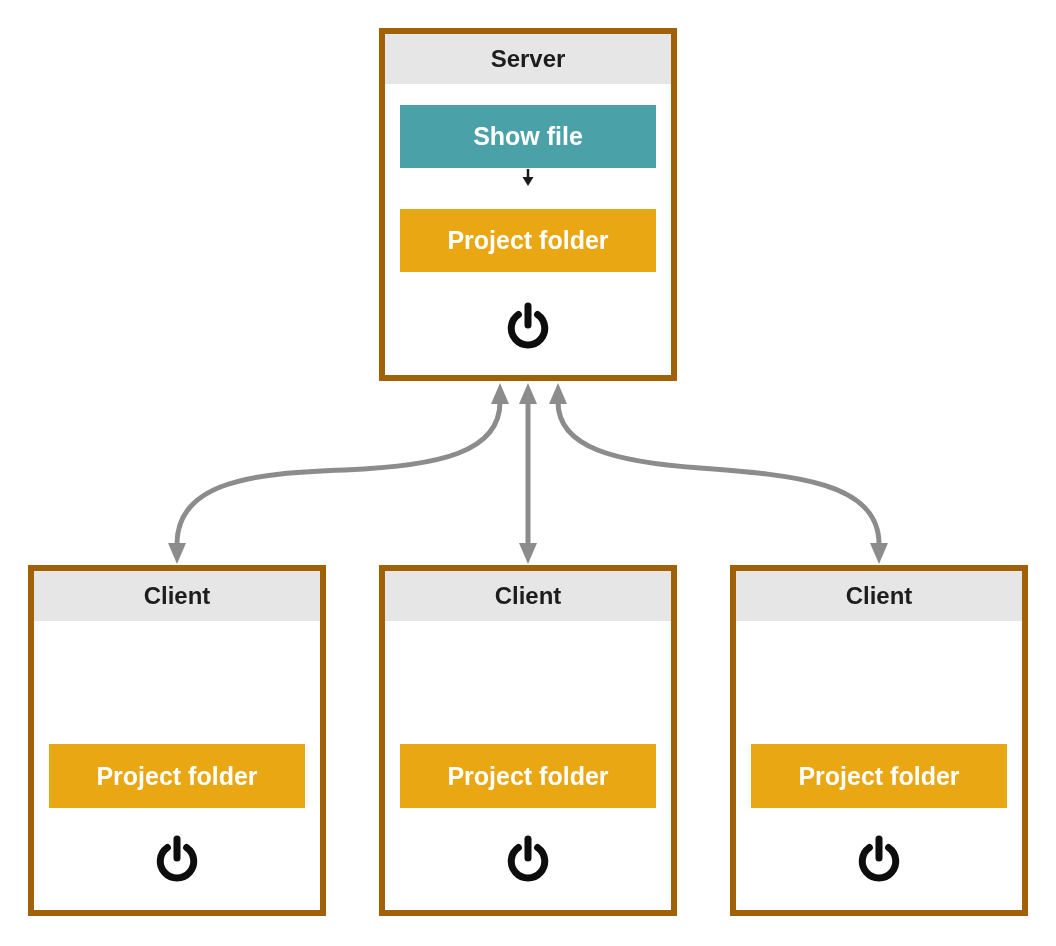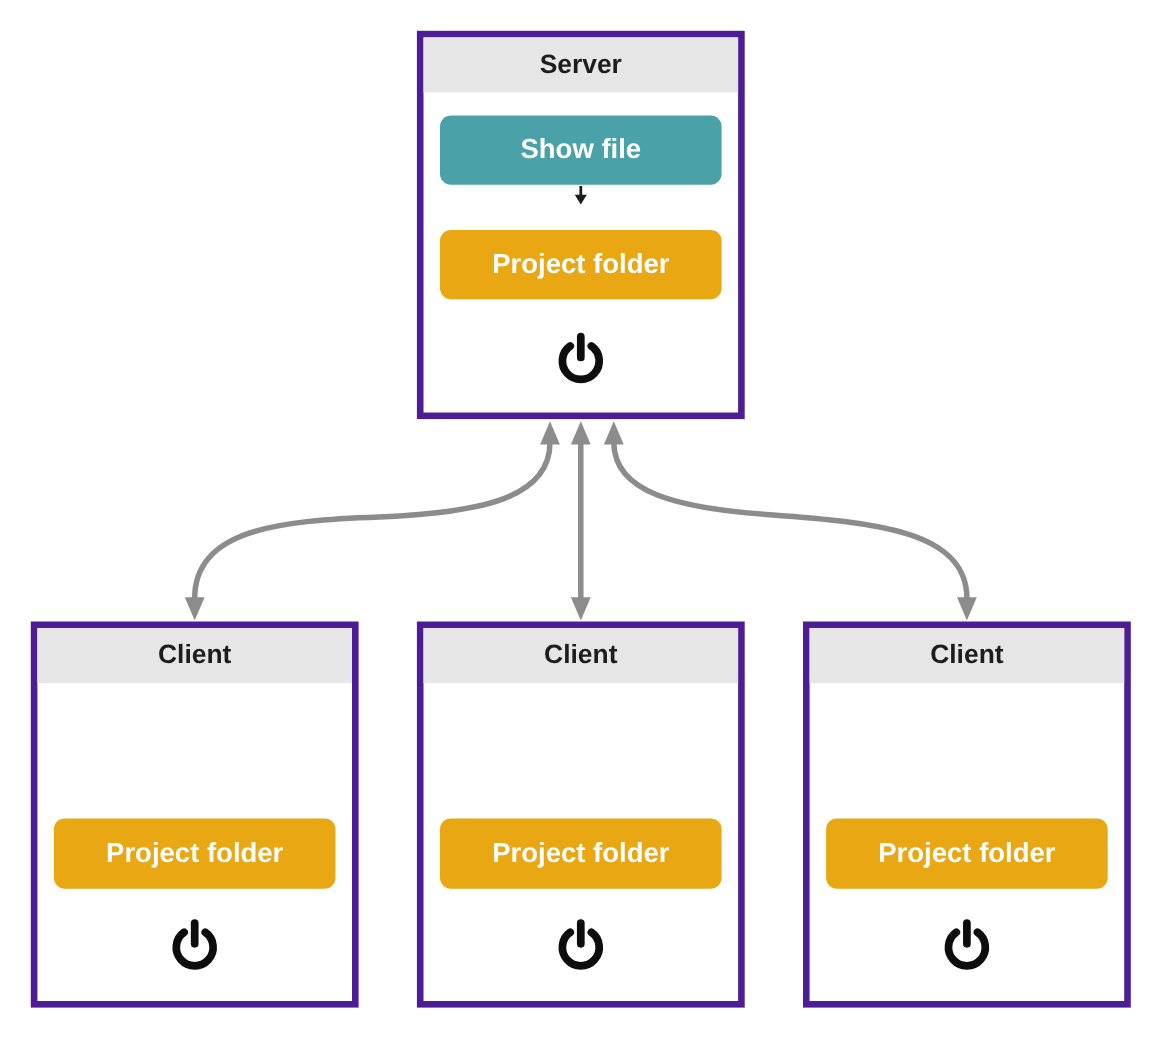--- a/index.html
+++ b/index.html
@@ -13,21 +13,21 @@
   }
   .arrow-layer {
     position: absolute;
     left: 0; top: 0;
     width: 1056px; height: 946px;
     pointer-events: none;
   }
   .box {
     position: absolute;
     background: #ffffff;
-    border: 6px solid #4c1d95;
+    border: 6px solid #a16207;
     box-sizing: border-box;
   }
   .server-box  { left: 379px; top: 28px;  width: 298px; height: 353px; }
   .client-box-1 { left: 28px;  top: 565px; width: 298px; height: 351px; }
   .client-box-2 { left: 379px; top: 565px; width: 298px; height: 351px; }
   .client-box-3 { left: 730px; top: 565px; width: 298px; height: 351px; }
   .box-header {
     position: absolute;
     top: 0; left: 0; right: 0;
     height: 50px;
@@ -42,21 +42,20 @@
   .btn {
     position: absolute;
     left: 15px;
     width: 256px;
     display: flex;
     align-items: center;
     justify-content: center;
     color: #ffffff;
     font-weight: bold;
     font-size: 25px;
-    border-radius: 10px;
   }
   .btn-teal   { background: #4aa2a8; }
   .btn-orange { background: #e8a713; margin-top: 23px; }
   .server-show-file      { top: 71px;  height: 63px; }
   .server-project-folder { top: 152px; height: 63px; }
   .client-project-folder { top: 150px; height: 64px; }
   .mini-arrow {
     position: absolute;
     top: 135px;
     left: 133px;

